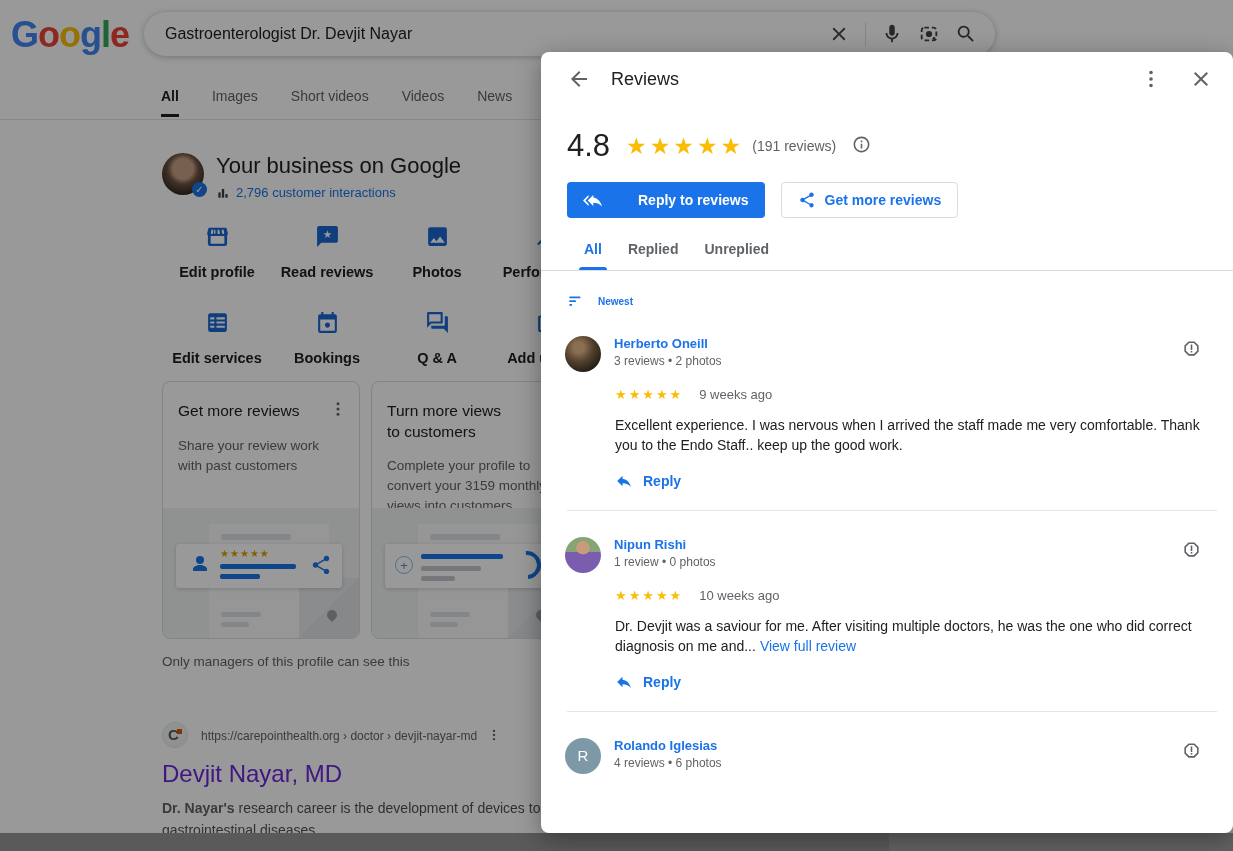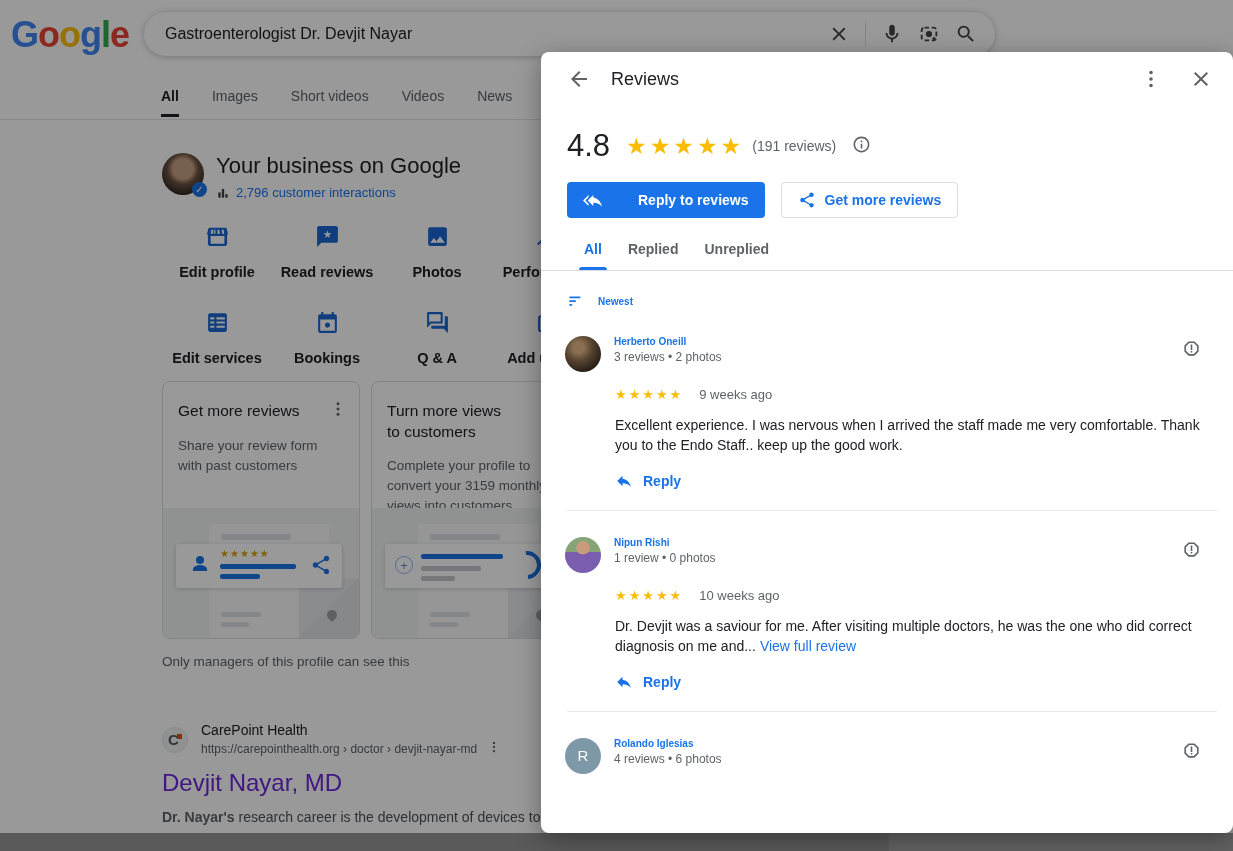--- a/index.html
+++ b/index.html
@@ -119,21 +119,21 @@
 
   .review { padding:26px 32px 0 24px; }
   .r-head { display:flex; align-items:flex-start; }
   .avatar { width:36px; height:36px; border-radius:50%; flex:0 0 auto; color:#fff; font-size:15px;
      text-align:center; line-height:36px; }
   .avatar.photo-dog { background:radial-gradient(circle at 38% 32%, #8a6f52 0 16%, #55422f 42%, #211b15 78%); }
   .avatar.photo-person { background:
      radial-gradient(circle at 50% 30%, #c99b7d 0 21%, rgba(0,0,0,0) 22%),
      linear-gradient(#87a477 0 42%, #7b5db0 42% 100%); }
   .r-info { margin-left:13px; }
-  .r-name { font-size:10px; font-weight:700; color:#1a73e8; }
+  .r-name { font-size:13px; font-weight:700; color:#1a73e8; }
   .r-meta { margin-top:3px; font-size:12px; color:#5f6368; }
   .r-flag { margin-left:auto; color:#5f6368; margin-top:3px; cursor:pointer; }
   .r-stars-row { margin:15px 0 0 50px; display:flex; align-items:center; }
   .r-stars { font-size:13px; letter-spacing:2px; color:#fbbc04; }
   .r-time { margin-left:16px; font-size:13px; color:#5f6368; }
   .r-text { margin:13px 0 0 50px; width:606px; font-size:14px; line-height:20px; color:#202124; }
   .view-full { color:#1a73e8; margin-left:4px; cursor:pointer; }
   .r-reply { margin:17px 0 0 50px; display:flex; align-items:center; gap:10px; color:#1a73e8; cursor:pointer; }
   .r-reply-label { font-size:14px; font-weight:700; }
   .r-divider { margin:20px 16px 0 26px; height:1px; background:#e4e6e8; }
@@ -266,21 +266,21 @@
         <div class="promo-title-row">
           <div class="promo-title" style="max-width:130px">Get more reviews</div>
           <span class="kebab">
             <svg width="18" height="18" viewBox="0 0 24 24" fill="#5f6368">
                 <circle cx="12" cy="5" r="2"></circle>
                 <circle cx="12" cy="12" r="2"></circle>
                 <circle cx="12" cy="19" r="2"></circle>
               </svg>
           </span>
         </div>
-        <div class="promo-body">Share your review form with past customers</div>
+        <div class="promo-body">Share your review work with past customers</div>
         <div class="promo-art">
           <div class="art-doc"></div>
           <div class="art-line" style="left:58px; top:26px; width:70px;"></div>
           <div class="art-stars" style="left:58px; top:38px;">★ ★ ★ ★ ★</div>
           <div class="art-line" style="left:58px; top:104px; width:40px; height:5px;"></div>
           <div class="art-line" style="left:58px; top:114px; width:28px; height:5px;"></div>
           <div class="art-map"></div>
             <div class="art-pin"></div>
           <div class="art-pill">
             <span class="art-person">
@@ -327,21 +327,20 @@
 
     <div class="manager-note">Only managers of this profile can see this</div>
 
     <div class="result">
       <div class="result-head">
         <div class="favicon">
             <span class="c">C</span>
             <span class="dot"></span>
           </div>
         <div class="result-sitecol">
-          <div class="result-site">CarePoint Health</div>
           <div class="result-url">
             <span>https://carepointhealth.org › doctor › devjit-nayar-md</span>
             <span class="kebab">
               <svg width="14" height="14" viewBox="0 0 24 24" fill="#5f6368">
                   <circle cx="12" cy="5" r="2"></circle>
                   <circle cx="12" cy="12" r="2"></circle>
                   <circle cx="12" cy="19" r="2"></circle>
                 </svg>
             </span>
           </div>

